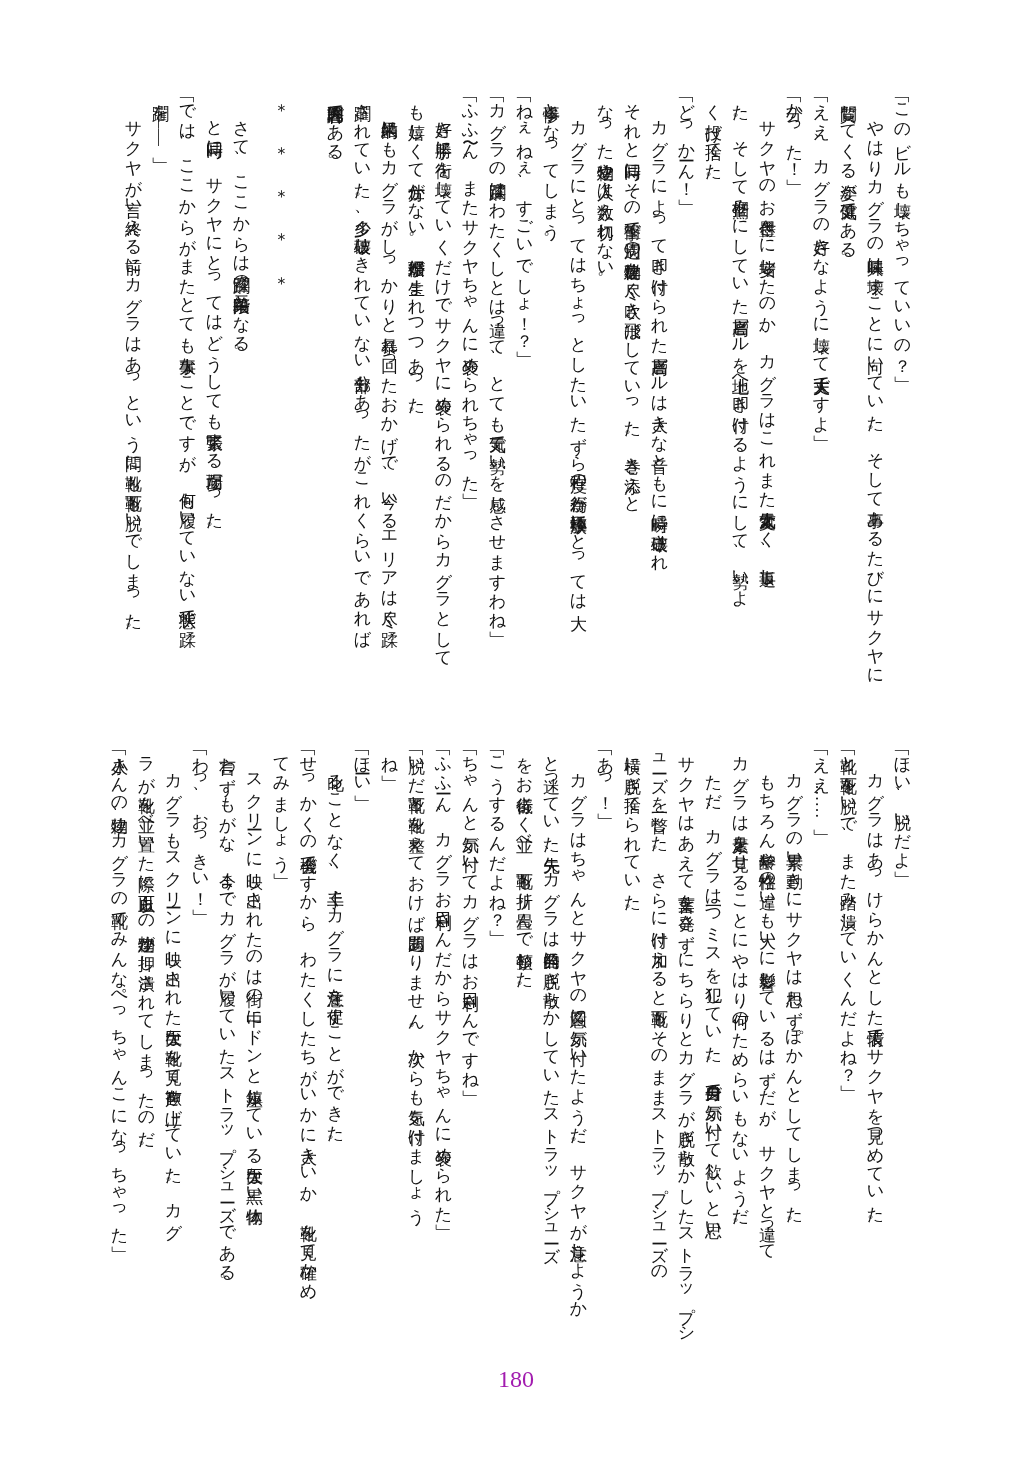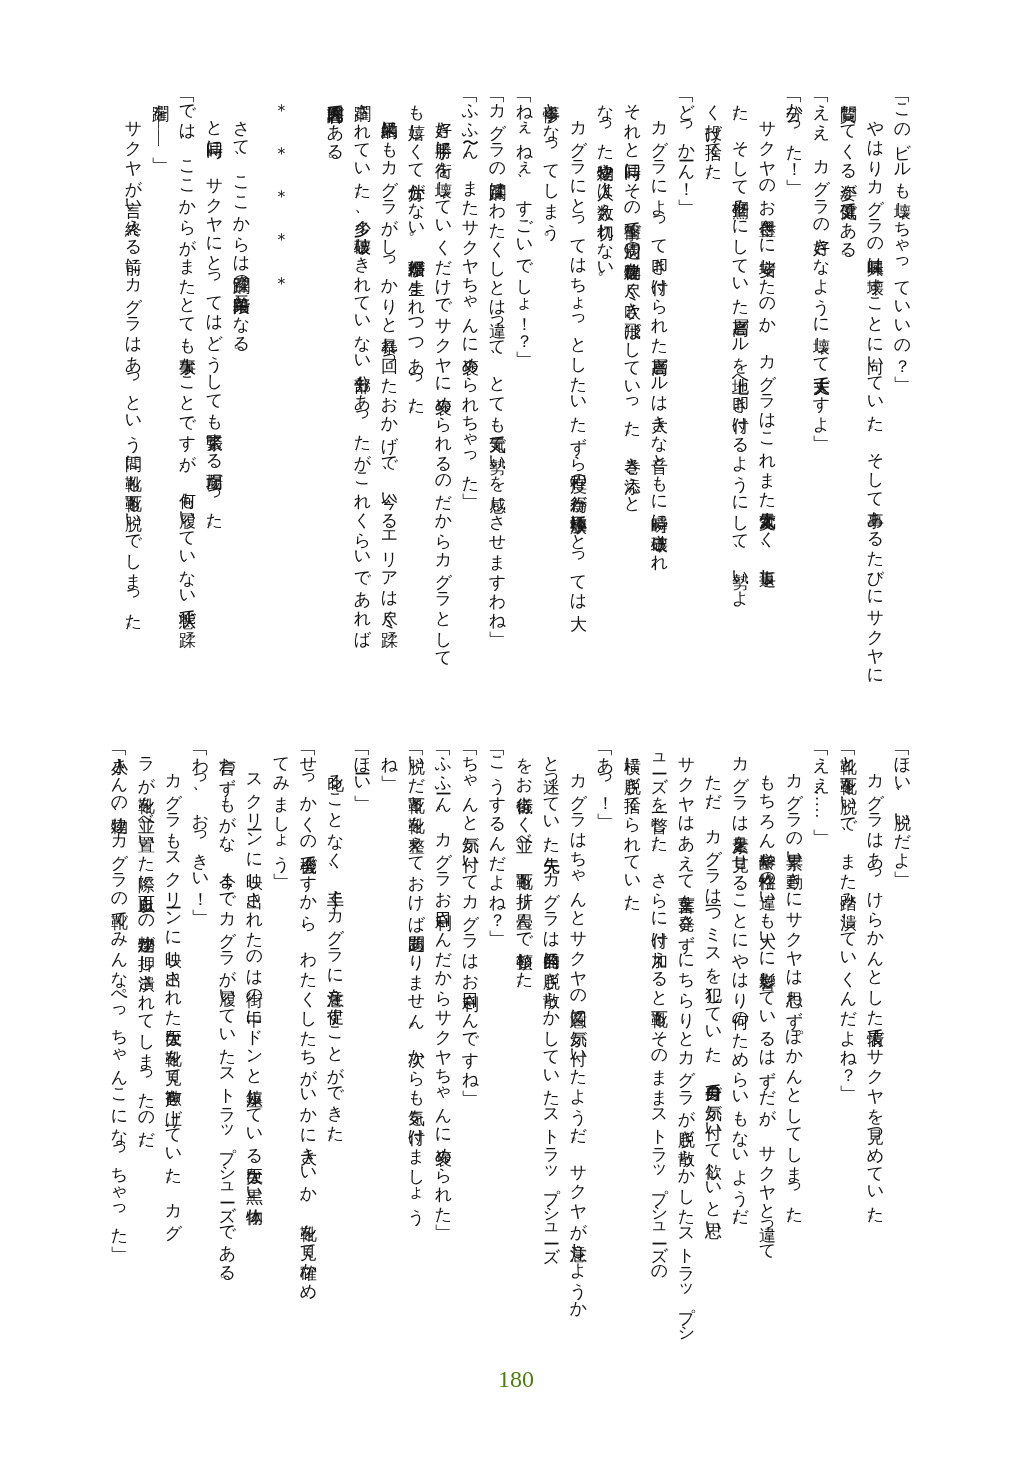--- a/index.html
+++ b/index.html
@@ -50,21 +50,21 @@
     margin-block-start: 27px;
     margin-block-end: 13px;
   }
   .page-number {
     position: absolute;
     top: 1366px;
     left: 0;
     width: 100%;
     text-align: center;
     font-size: 24px;
-    color: #4d7c0f;
+    color: #a21caf;
   }
 </style>
 </head>
 <body>
 
 <div class="page">
 
   <div id="top-block" class="vblock">
       <p class="vline">「このビルも壊しちゃっていいの？」</p>
       <p class="vline indent">やはりカグラの興味は壊すことに向いていた。そして事あるたびにサクヤに</p>

